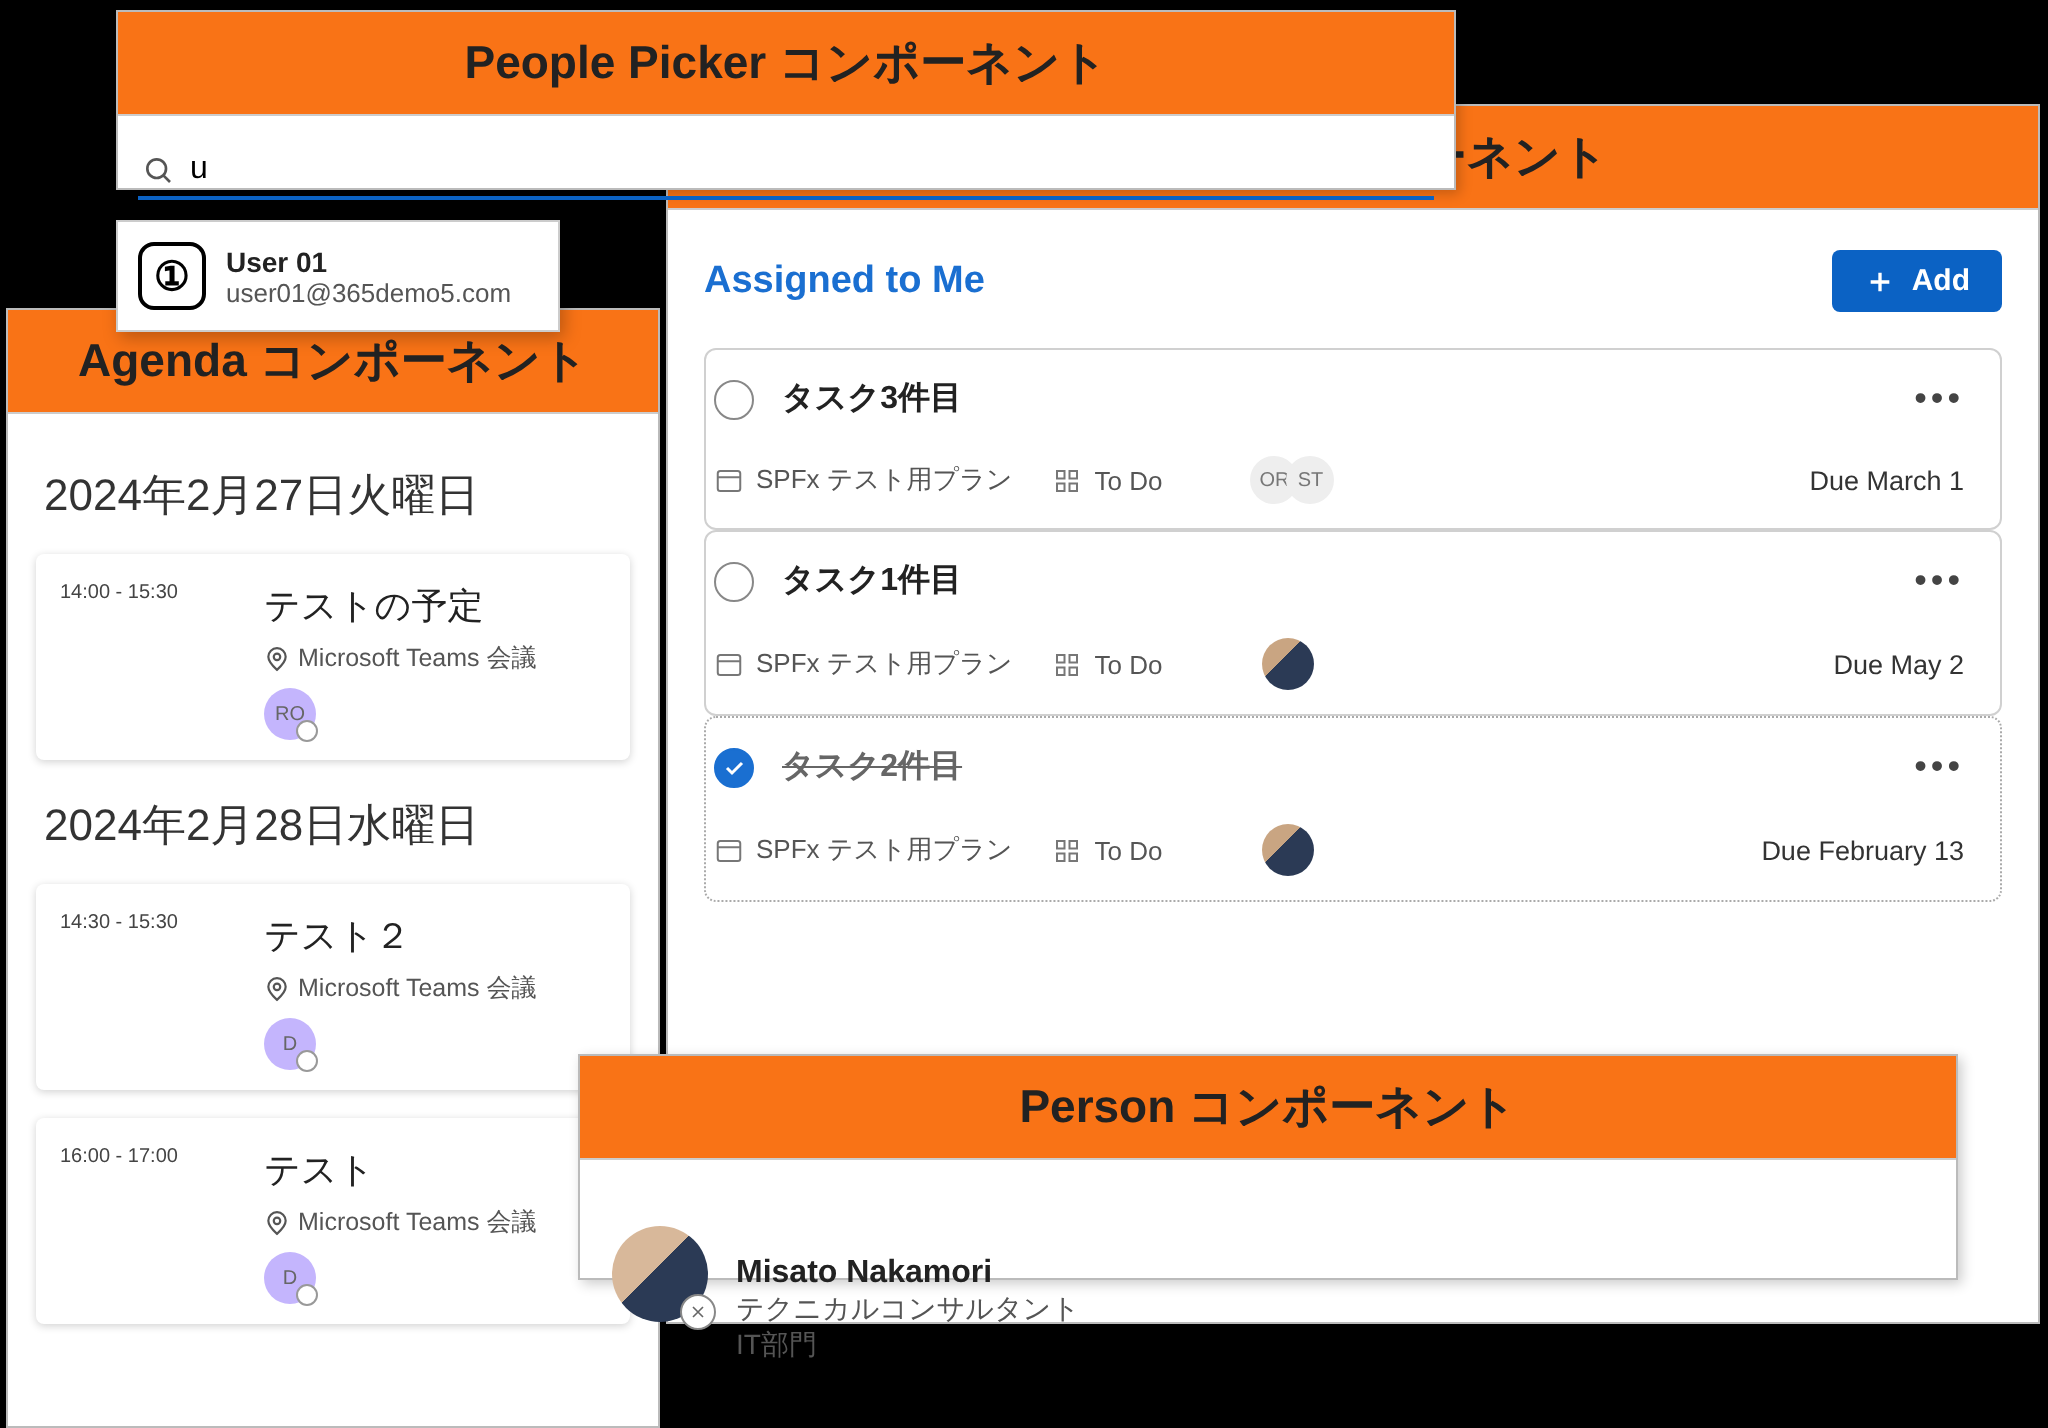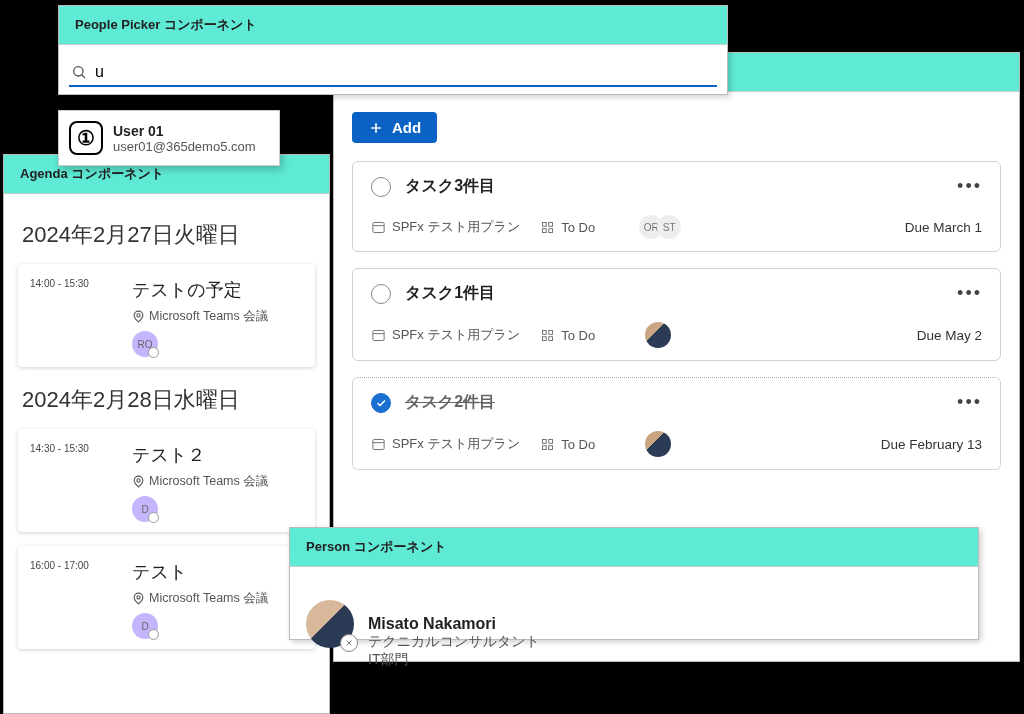--- a/index.html
+++ b/index.html
@@ -11,26 +11,27 @@
     position: relative;
     overflow: hidden;
   }
   .panel {
     position: absolute;
     background: #fff;
     border: 1px solid #bbb;
     box-shadow: 2px 2px 6px rgba(0,0,0,0.2);
   }
   .panel-header {
-    background: #5eead4;
+    background: #f97316;
     border-bottom: 1px solid #ccc;
     padding: 10px 16px;
-    font-size: 13px;
+    font-size: 23px;
     font-weight: 600;
     color: #222;
+    text-align: center;
   }
 
   
   #people-picker { left: 58px; top: 5px; width: 670px; height: 90px; z-index: 3; }
   .pp-body { padding: 14px 10px 0 10px; }
   .pp-input-wrap {
     display: flex; align-items: center;
     border-bottom: 2px solid #0b62c4;
     padding: 4px 2px;
   }
@@ -89,21 +90,21 @@
   .pl-top { display:flex; justify-content:space-between; align-items:center; margin-bottom: 18px;}
   .pl-assigned { color: #1a6fd1; font-size: 19px; font-weight:600; }
   .pl-add {
     background: #0b62c4; color:#fff; border:none; border-radius:4px;
     padding: 7px 16px; font-size:15px; font-weight:600;
     display:flex; align-items:center; gap:8px; cursor:pointer;
   }
   .pl-add svg { width:16px; height:16px; }
   .task-card {
     border: 1px solid #d0d0d0; border-radius: 6px;
-    padding: 14px 18px 12px 18px; margin-bottom: 16px;
+    padding: 14px 18px 12px 4px; margin-bottom: 0;
     position:relative;
   }
   .task-card.completed { border: 1.5px dotted #aaa; }
   .task-head { display:flex; align-items:center; gap:14px; margin-bottom: 18px; }
   .task-radio {
     width:20px; height:20px; border-radius:50%;
     border:1.5px solid #888; flex-shrink:0;
   }
   .task-radio.checked {
     background:#1a6fd1; border-color:#1a6fd1;
@@ -204,20 +205,21 @@
       </div>
     </div>
 
   </div>
 </div>
 
 <div id="planner" class="panel">
   <div class="panel-header">Planner コンポーネント</div>
   <div class="pl-body">
     <div class="pl-top">
+      <div class="pl-assigned">Assigned to Me</div>
       <button class="pl-add">
         <svg viewBox="0 0 24 24" fill="none" stroke="currentColor" stroke-width="2.5">
             <path d="M12 5v14M5 12h14"></path>
           </svg>
         <span>Add</span>
       </button>
     </div>
 
     <div class="task-card">
       <div class="task-head">

